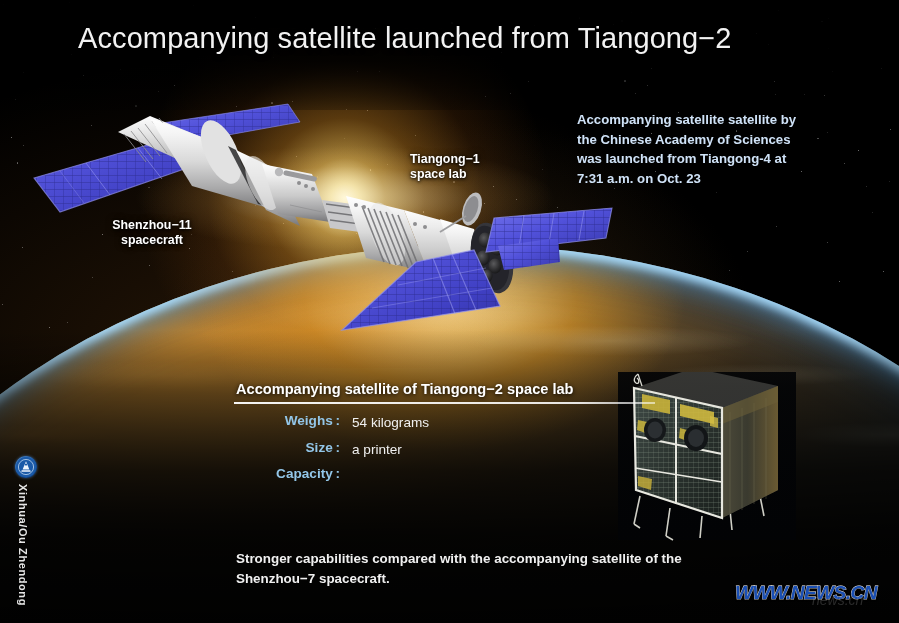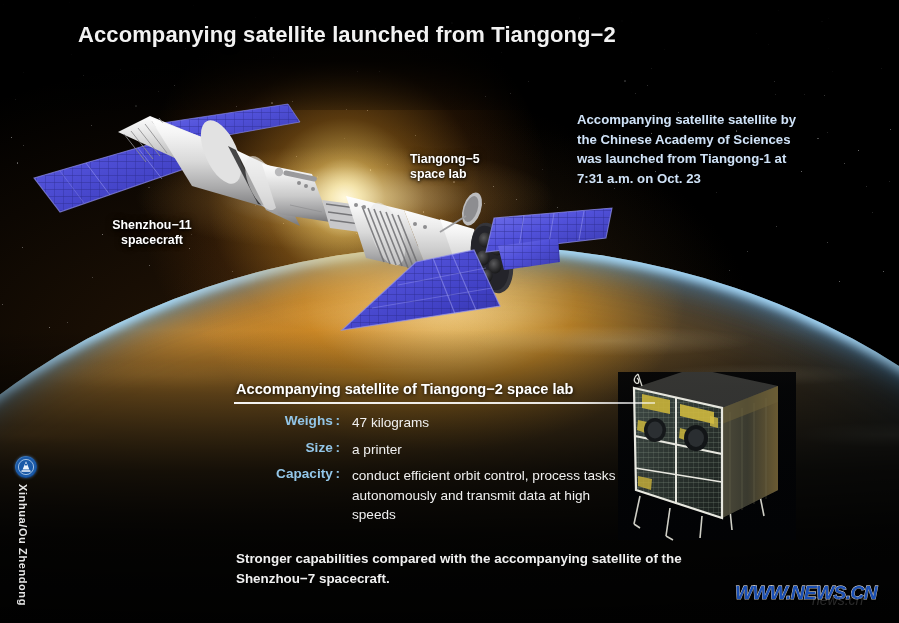--- a/index.html
+++ b/index.html
@@ -103,21 +103,21 @@
     background:linear-gradient(180deg, rgba(3,4,6,.92), rgba(2,3,5,.97));
     pointer-events:none;
   }
 
   
   #station { position:absolute; left:0; top:0; width:899px; height:623px; pointer-events:none; }
 
   
   .title {
     position:absolute; left:78px; top:22px;
-    font-size:22px; font-weight:bold; color:#f2f2f2;
+    font-size:29px; font-weight:normal; color:#f2f2f2;
     letter-spacing:.1px;
     text-shadow:0 2px 5px rgba(0,0,0,.9);
     text-align:right;
   }
   .lede {
     position:absolute; left:577px; top:110px; width:310px;
     font-size:13.2px; font-weight:bold; line-height:19.5px;
     color:#cfe2f7; text-align:justify;
   }
   .lede .ljust { text-align-last:left; }
@@ -598,49 +598,48 @@
     </g>
 
     <polygon points="16,16 104,36 160,14 76,-4" fill="#d9d9cf" opacity=".22"></polygon>
   </svg>
 
   <div class="title">Accompanying satellite launched from Tiangong−2</div>
 
   <div class="lede">
     <div>Accompanying satellite satellite by</div>
     <div>the Chinese Academy of Sciences</div>
-    <div>was launched from Tiangong-1 at</div>
+    <div>was launched from Tiangong-4 at</div>
     <div class="ljust">7:31 a.m. on Oct. 23</div>
   </div>
 
   <div class="lbl" id="label-shenzhou">
     <div>Shenzhou−11</div>
     <div>spacecraft</div>
   </div>
 
   <div class="lbl" id="label-tiangong">
-    <div>Tiangong−5</div>
+    <div>Tiangong−1</div>
     <div>space lab</div>
   </div>
 
   <div class="panel-head">Accompanying satellite of Tiangong−2 space lab</div>
   <div class="panel-rule"></div>
 
   <div class="specs">
     <div class="spec-row" id="spec-row-0">
       <div class="spec-key">Weighs :</div>
-      <div class="spec-val">47 kilograms</div>
+      <div class="spec-val">54 kilograms</div>
     </div>
     <div class="spec-row" id="spec-row-1">
       <div class="spec-key">Size :</div>
       <div class="spec-val">a printer</div>
     </div>
     <div class="spec-row" id="spec-row-2">
       <div class="spec-key">Capacity :</div>
-      <div class="spec-val" style="width:286px">conduct efficient orbit control, process tasks autonomously and transmit data at high speeds</div>
     </div>
   </div>
 
   <div class="footnote">
     <div>Stronger capabilities compared with the accompanying satellite of the</div>
     <div>Shenzhou−7 spacecraft.</div>
   </div>
 
   <div class="credit-logo">
     <svg viewBox="0 0 22 22" width="22" height="22">

